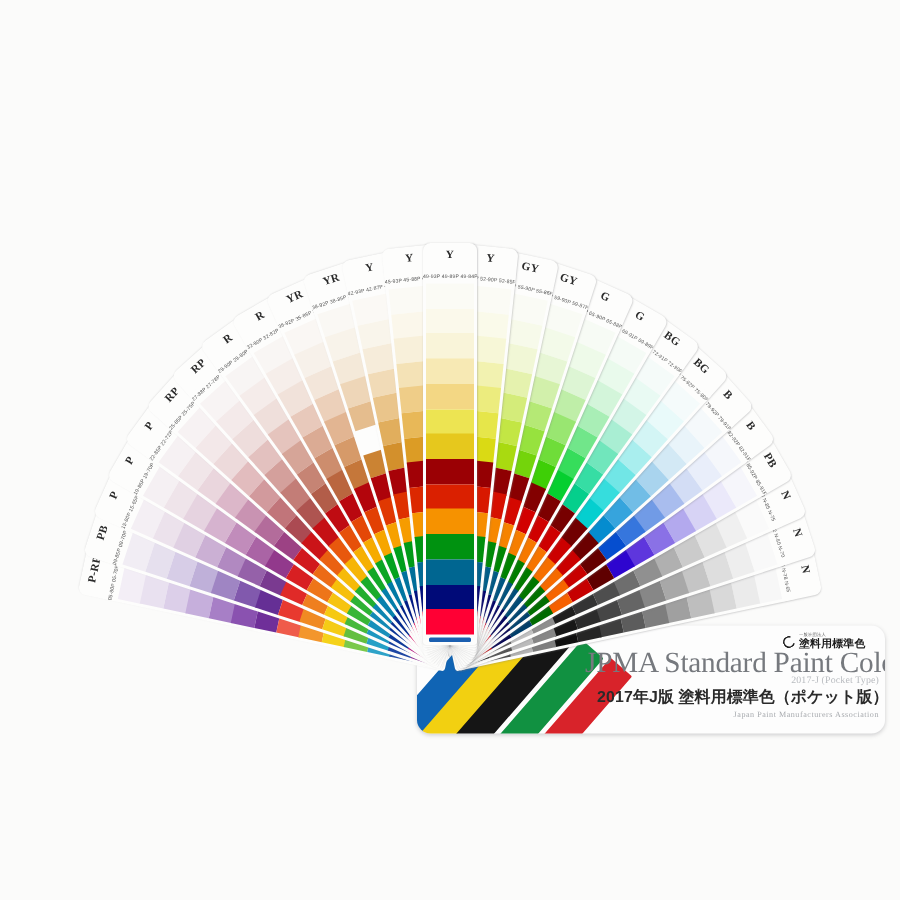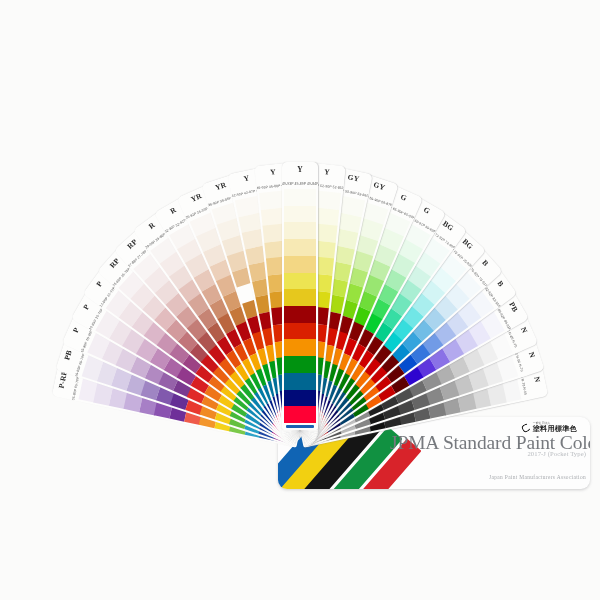--- a/index.html
+++ b/index.html
@@ -651,16 +651,17 @@
     <div id="jp-assoc">
       <div class="mark"></div>
       <div class="txtwrap">
         <span class="small">一般社団法人</span>
         <span class="big">塗料用標準色</span>
       </div>
     </div>
 
     <div id="title">JPMA Standard Paint Colors</div>
     <div id="subtitle-en">2017-J (Pocket Type)</div>
+    <div id="subtitle-jp">2017年J版 塗料用標準色（ポケット版）</div>
     <div id="assoc-en">Japan Paint Manufacturers Association</div>
   </div>
 
 </div>
 
 </body></html>

